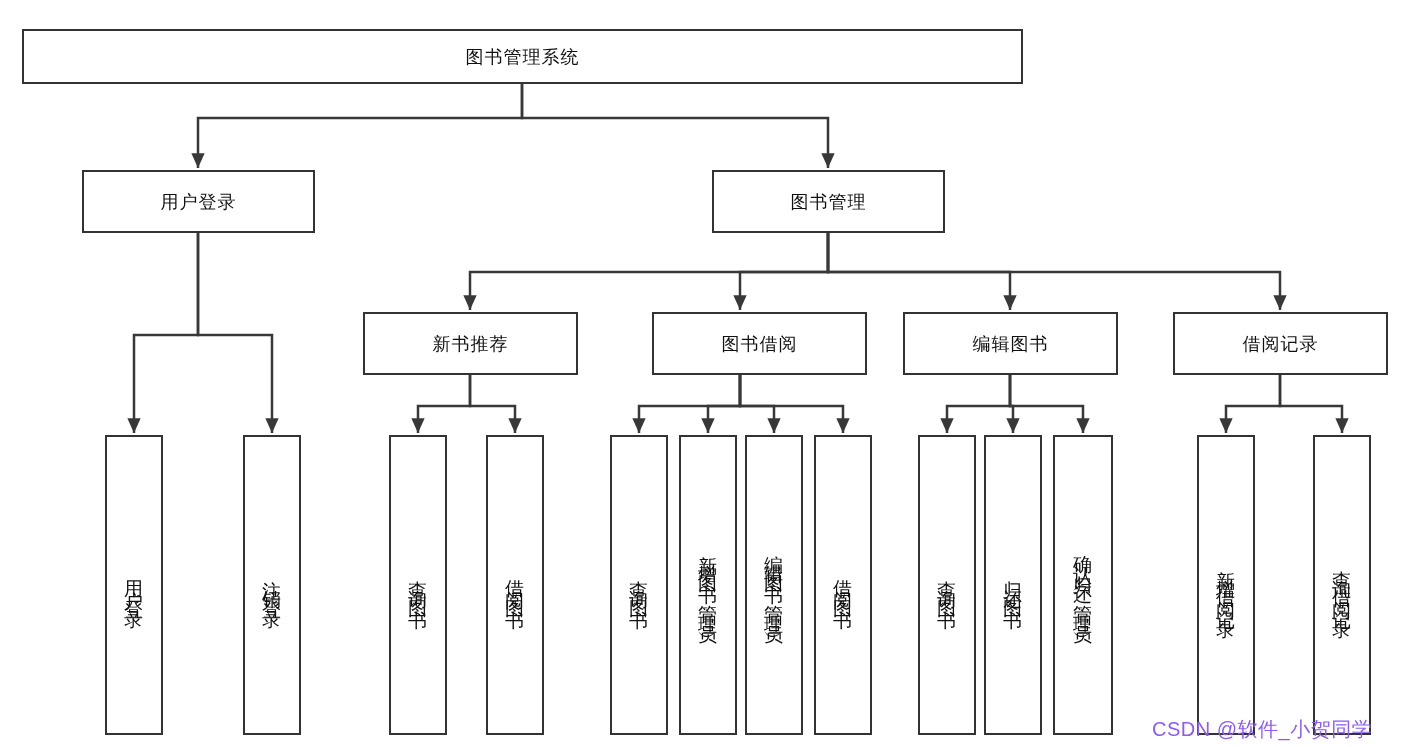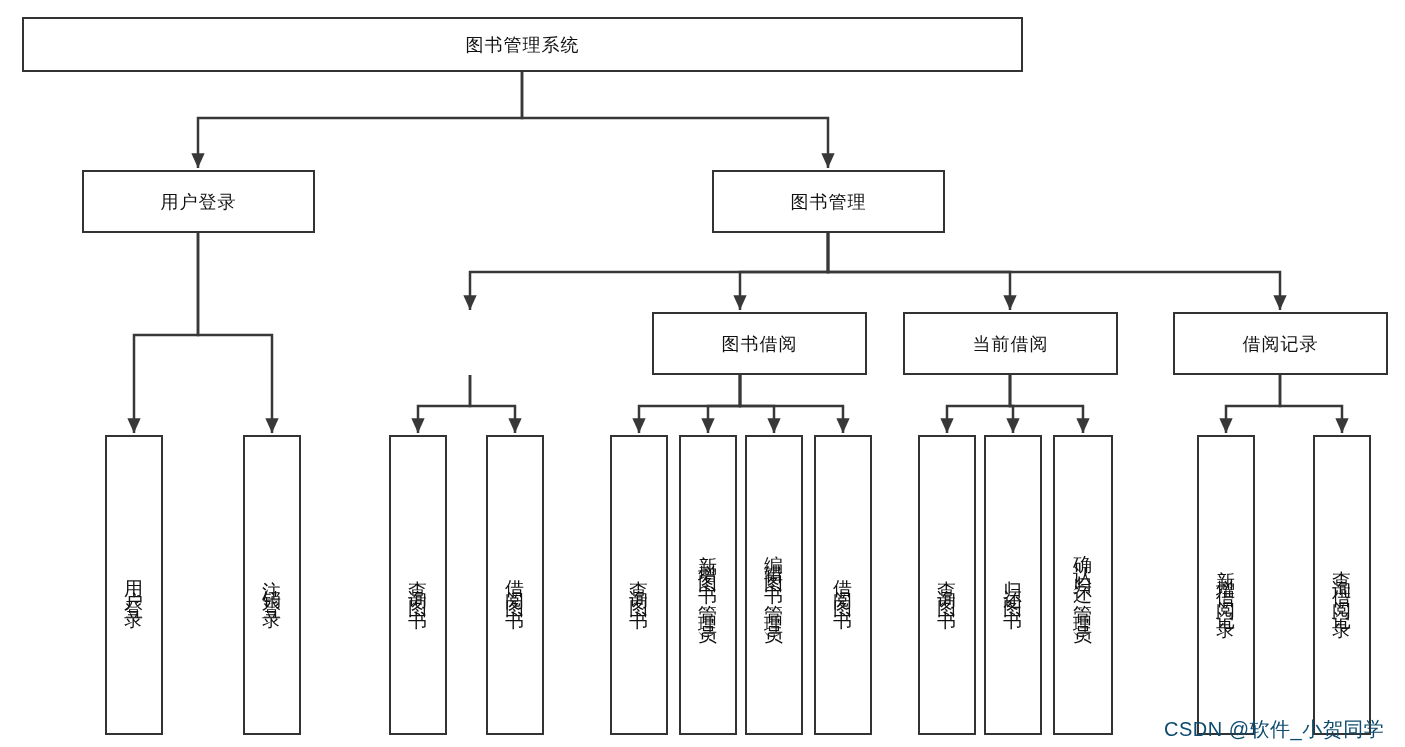--- a/index.html
+++ b/index.html
@@ -24,40 +24,39 @@
   .vbox span{
     writing-mode:vertical-rl;
     text-orientation:mixed;
     font-size:19px;
     letter-spacing:10px;
     line-height:1;
     color:#111111;
     white-space:nowrap;
   }
   
-  .root  {left:22px;  top:17px;  width:1001px; height:55px;}
+  .root  {left:22px;  top:29px;  width:1001px; height:55px;}
   .lvl2a {left:82px;  top:170px; width:233px;  height:63px;}
   .lvl2b {left:712px; top:170px; width:233px;  height:63px;text-align:right;}
   .lvl3  {top:312px;  width:215px; height:63px;}
   .l3a{left:363px;} .l3b{left:652px;} .l3c{left:903px;} .l3d{left:1173px;}
   .vbox{top:435px; width:58px; height:300px;}
   .v1 {left:105px;}  .v2 {left:243px;}
   .v3 {left:389px;}  .v4 {left:486px;}
   .v5 {left:610px;}  .v6 {left:679px;}  .v7 {left:745px;}  .v8 {left:814px;}
   .v9 {left:918px;}  .v10{left:984px;}  .v11{left:1053px;width:60px;}
   .v12{left:1197px;} .v13{left:1313px;}
   .watermark{
     position:absolute;
     left:1152px;top:716px;
     font-size:20px;
-    color:#0c4a6e;
+    color:#8b5cf6;
     z-index:5;
     white-space:nowrap;
     letter-spacing:0.5px;
-    margin-left:12px;
   }
 </style>
 </head>
 <body>
 
 <div id="canvas">
 
   <svg id="wires" width="1405" height="747" viewBox="0 0 1405 747">
     <defs>
       <marker id="arrow" viewBox="0 0 12 12" refX="11" refY="6" markerUnits="userSpaceOnUse" markerWidth="19" markerHeight="16" orient="auto">
@@ -98,25 +97,28 @@
     <span>图书管理系统</span>
   </div>
 
   <div class="box hbox lvl2a">
     <span>用户登录</span>
   </div>
   <div class="box hbox lvl2b">
     <span>图书管理</span>
   </div>
 
+  <div class="box hbox lvl3 l3a">
+    <span>新书推荐</span>
+  </div>
   <div class="box hbox lvl3 l3b">
     <span>图书借阅</span>
   </div>
   <div class="box hbox lvl3 l3c">
-    <span>当前借阅</span>
+    <span>编辑图书</span>
   </div>
   <div class="box hbox lvl3 l3d">
     <span>借阅记录</span>
   </div>
 
   <div class="box vbox v1">
     <span>用户登录</span>
   </div>
   <div class="box vbox v2">
     <span>注销登录</span>

